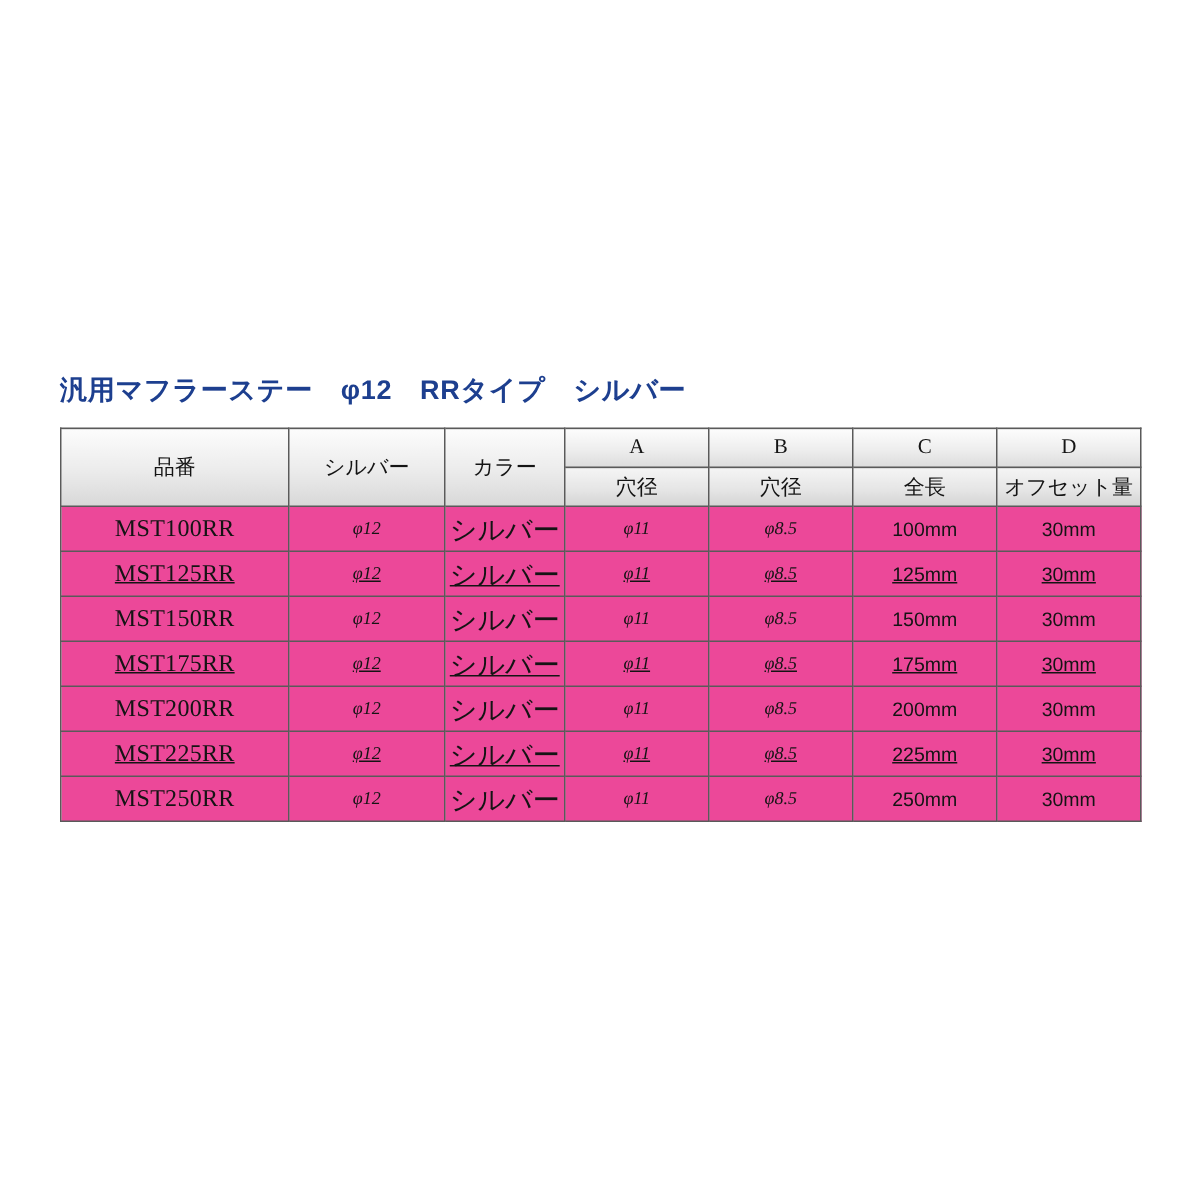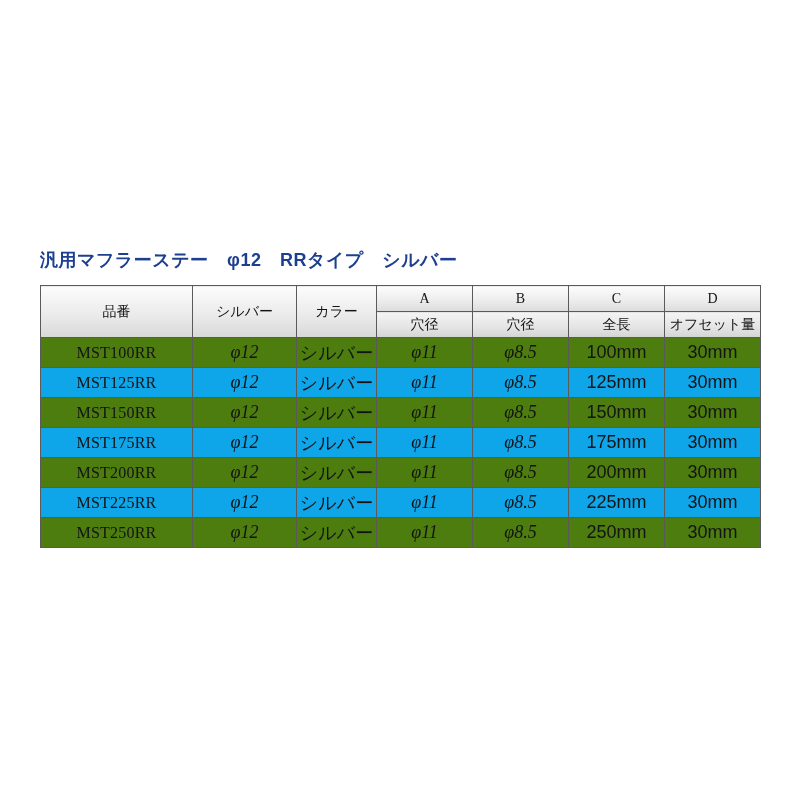--- a/index.html
+++ b/index.html
@@ -77,43 +77,44 @@
     font-weight: bold;
     font-size: 14px;
   }
   .hdr-small {
     font-size: 12px;
   }
   tbody tr td {
     height: 29px;
   }
   tbody tr.odd td {
-    background: #4d7c0f;
+    background: #ec4899;
   }
   tbody tr.even td {
-    background: #0ea5e9;
+    background: #ec4899;
+    text-decoration: underline;
   }
   td.partno {
     font-weight: bold;
     font-size: 16px;
     text-align: left;
     padding-left: 8px;
     font-family: "Liberation Serif", serif;
     letter-spacing: 0.2px;
   }
   td.mono-val {
     font-family: "Liberation Serif", serif;
     font-style: italic;
-    font-size: 18px;
+    font-size: 12px;
   }
   td.plain-val {
     font-size: 18px;
   }
   td.num-val {
-    font-size: 18px;
+    font-size: 13px;
     font-family: "Liberation Sans", sans-serif;
   }
 </style>
 </head>
 <body>
 
 <div class="page">
 
   <div class="title">汎用マフラーステー　φ12　RRタイプ　シルバー</div>
 

